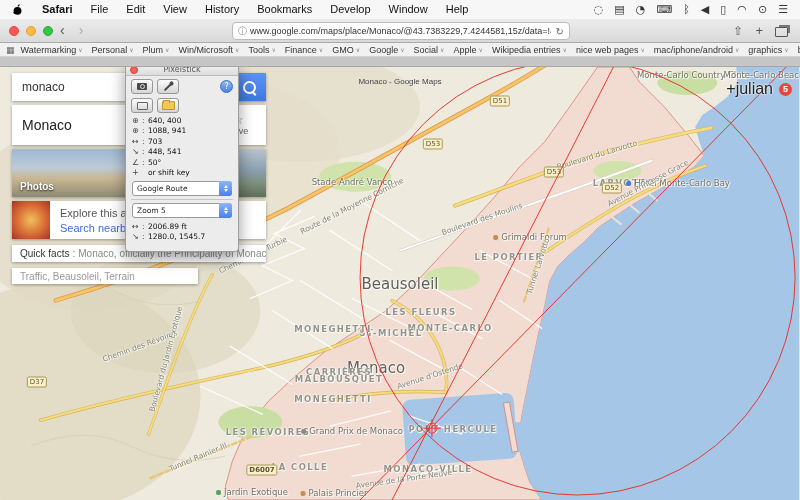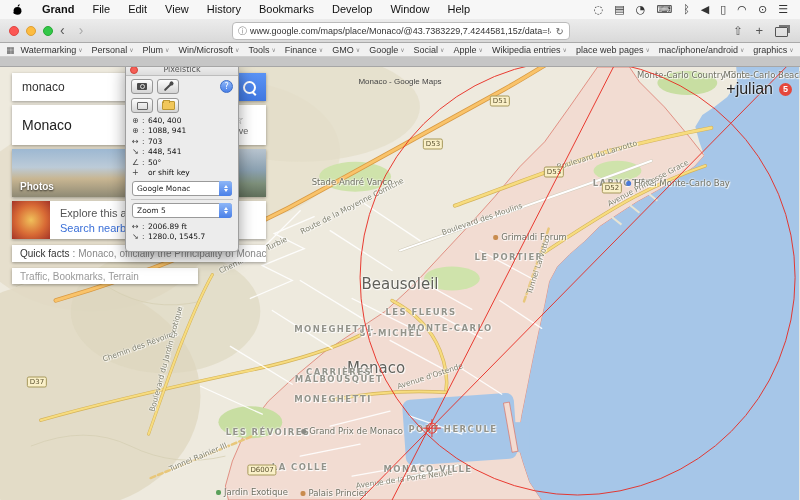--- a/index.html
+++ b/index.html
@@ -137,21 +137,21 @@
 <body>
 
 <div id="screen">
 
   <div id="menubar">
     <svg id="apple-logo" viewBox="0 0 12 14">
       <path d="M8.2 0.5c0.1 0.9-0.3 1.7-0.8 2.3-0.6 0.6-1.4 1.1-2.2 1-0.1-0.8 0.3-1.7 0.8-2.2C6.6 1 7.5 0.6 8.2 0.5zM10.8 10.2c-0.4 0.9-0.6 1.3-1.1 2-0.7 1-1.7 2.3-2.9 2.3-1.1 0-1.4-0.7-2.8-0.7-1.4 0-1.7 0.7-2.8 0.7C0 14.5-0.9 13.3-1.6 12.3z" fill="#000" transform="translate(2,0) scale(0.8)"></path>
       <circle cx="6" cy="8" r="4.6" fill="#000"></circle>
     </svg>
     <span id="menu-items" style="display:flex;">
-        <span class="menu-item app">Grand</span>
+        <span class="menu-item app">Safari</span>
         <span class="menu-item">File</span>
         <span class="menu-item">Edit</span>
         <span class="menu-item">View</span>
         <span class="menu-item">History</span>
         <span class="menu-item">Bookmarks</span>
         <span class="menu-item">Develop</span>
         <span class="menu-item">Window</span>
         <span class="menu-item">Help</span>
       </span>
     <span id="menu-status">
@@ -227,21 +227,21 @@
         </span>
         <span class="bm-item">
           <span>Apple</span>
           <span class="chev">∨</span>
         </span>
         <span class="bm-item">
           <span>Wikipedia entries</span>
           <span class="chev">∨</span>
         </span>
         <span class="bm-item">
-          <span>place web pages</span>
+          <span>nice web pages</span>
           <span class="chev">∨</span>
         </span>
         <span class="bm-item">
           <span>mac/iphone/android</span>
           <span class="chev">∨</span>
         </span>
         <span class="bm-item">
           <span>graphics</span>
           <span class="chev">∨</span>
         </span>
@@ -371,21 +371,21 @@
         <div class="map-label street" style="left: 198px; top: 390px; transform: translate(-50%, -50%) rotate(-23deg);"><span>Tunnel Rainier III</span></div>
         <div class="map-label street" style="left: 538px; top: 199px; transform: translate(-50%, -50%) rotate(-72deg);"><span>Tunnel Larvotto</span></div>
         <div class="map-label street" style="left: 253px; top: 188px; transform: translate(-50%, -50%) rotate(-26deg);"><span>Chemin de la Turbie</span></div>
         <div class="map-label street" style="left: 140px; top: 279px; transform: translate(-50%, -50%) rotate(-20deg);"><span>Chemin des Révoires</span></div>
         <div class="map-label street" style="left: 166px; top: 292px; transform: translate(-50%, -50%) rotate(-75deg);"><span>Boulevard du Jardin Exotique</span></div>
         <div class="road-badge" style="left: 500px; top: 34px;">D51</div>
         <div class="road-badge" style="left: 433px; top: 77px;">D53</div>
         <div class="road-badge" style="left: 554px; top: 105px;">D53</div>
         <div class="road-badge" style="left: 612px; top: 121px;">D52</div>
         <div class="road-badge" style="left: 37px; top: 315px;">D37</div>
-        <div class="road-badge" style="left: 262px; top: 403px;">D6007</div>
+        <div class="road-badge" style="left: 262px; top: 403px; font-weight: bold;">D6007</div>
       </div>
 
     <svg id="red-overlay" width="800" height="433" viewBox="0 0 800 434">
       <g stroke="#e8281e" stroke-width="1" fill="none" opacity="0.9">
         <line x1="617" y1="-6" x2="389" y2="440"></line>
         <line x1="793" y1="-6" x2="354" y2="440"></line>
         <circle cx="578" cy="211" r="218"></circle>
         <g>
           <line x1="423" y1="362" x2="441" y2="362"></line>
           <line x1="432" y1="353" x2="432" y2="371"></line>
@@ -428,21 +428,21 @@
       </div>
     </div>
 
     <div class="gm-card" id="gm-facts">
       <span id="gm-facts-label">Quick facts</span>
       <span id="gm-facts-sep">:</span>
       <span id="gm-facts-text">Monaco, officially the Principality of Monac…</span>
     </div>
 
     <div class="gm-card" id="gm-layers">
-      <span id="gm-layers-text">Traffic, Bookmarks, Terrain</span>
+      <span id="gm-layers-text">Traffic, Beausoleil, Terrain</span>
     </div>
 
     <div id="gm-account">
       <span id="gm-account-name">+julian</span>
       <span id="gm-account-badge">5</span>
     </div>
   </div>
 
   <div id="pixelstick">
     <div id="ps-title">
@@ -492,21 +492,21 @@
           <span class="ps-sep">:</span>
           <span class="ps-val">50°</span>
         </div>
         <div class="ps-row">
           <span class="ps-ico">+</span>
           <span class="ps-sep"></span>
           <span class="ps-val">or shift key</span>
         </div>
       </div>
     <div class="ps-select">
-      <span>Google Monac</span>
+      <span>Google Route</span>
       <span class="ps-arrows">
           <span class="tri-up"></span>
           <span class="tri-down"></span>
         </span>
     </div>
     <div class="ps-div"></div>
     <div class="ps-select">
       <span>Zoom 5</span>
       <span class="ps-arrows">
           <span class="tri-up"></span>

